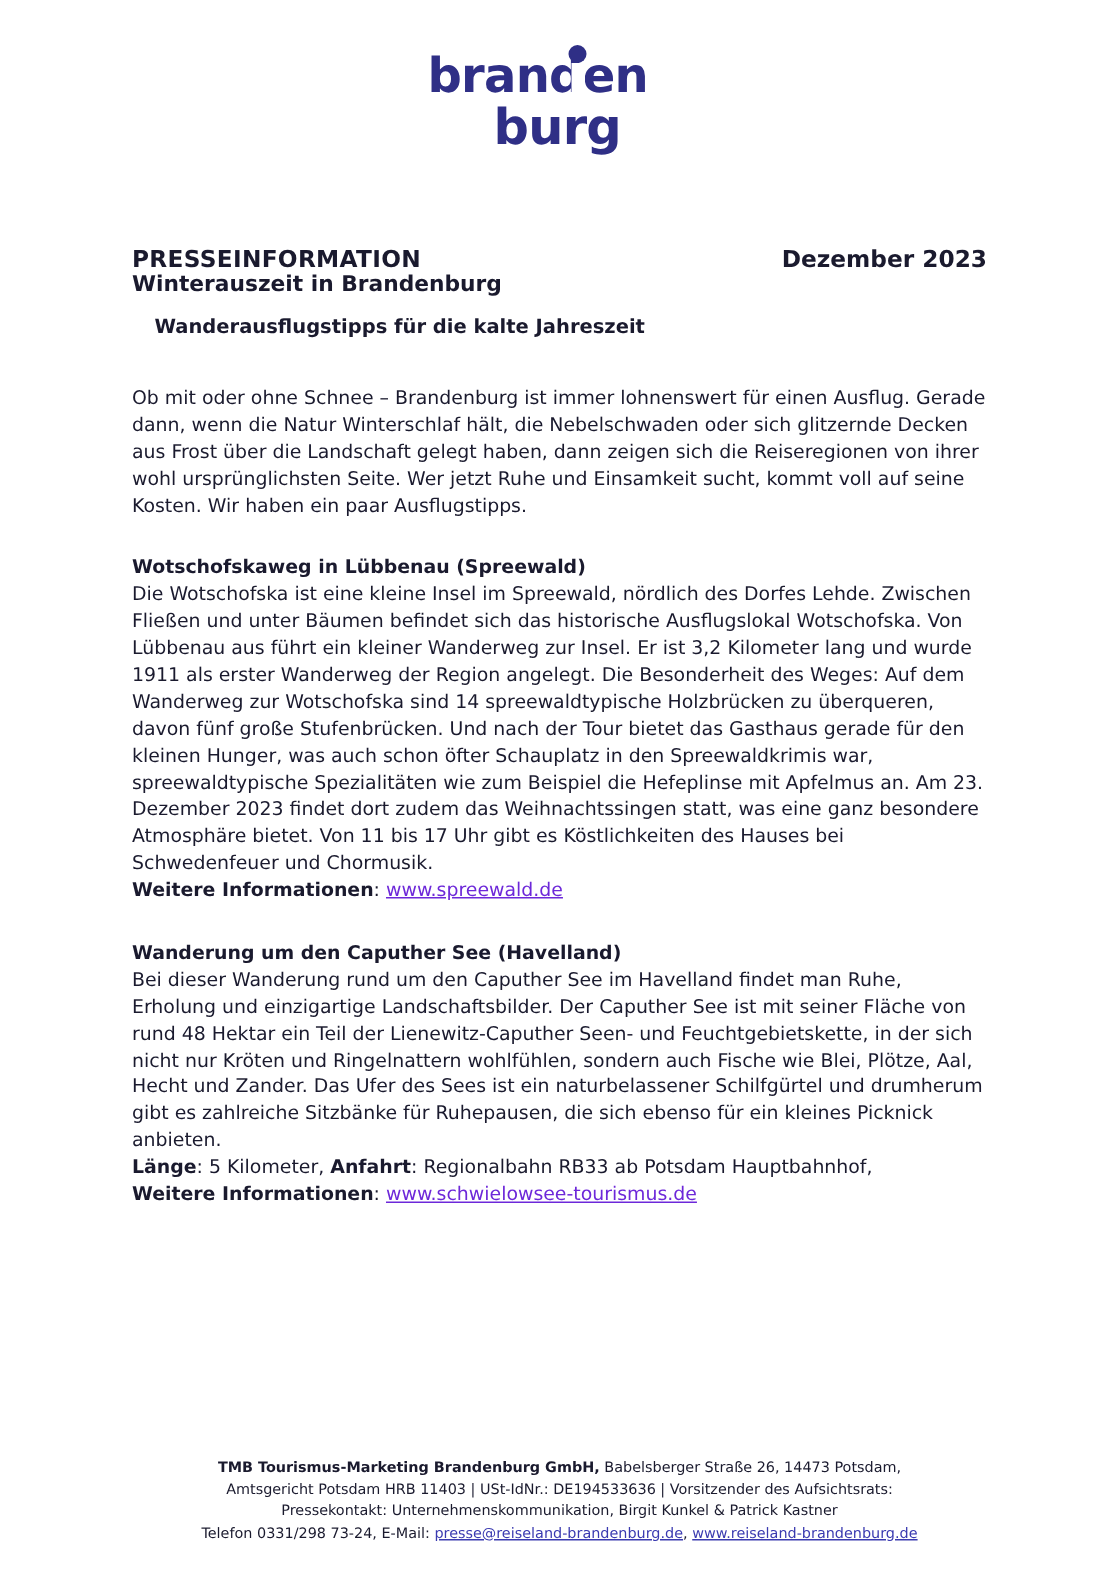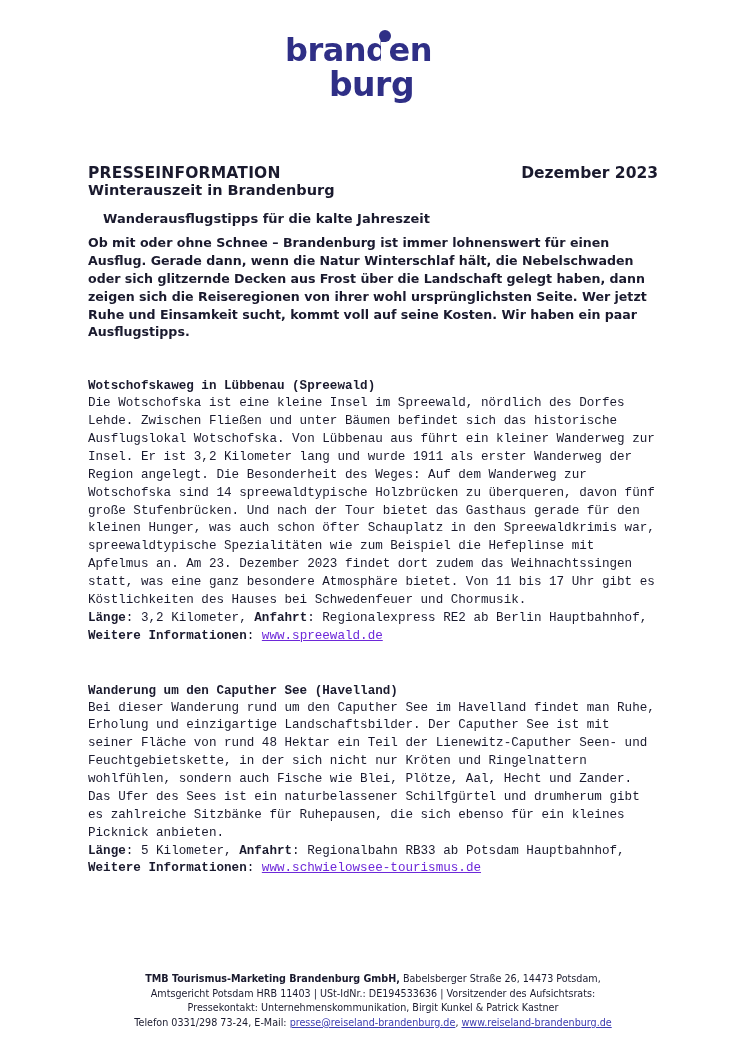--- a/index.html
+++ b/index.html
@@ -94,29 +94,28 @@
     font-weight: bold;
   }
   .doc-subtitle {
     margin-top: 13px;
     font-size: 13px;
     font-weight: bold;
     margin-left: 15px;
   }
 
   .lead {
-    margin-top: 8px;
-    font-size: 12.6px;
-    font-weight: bold;
+    margin-top: 30px;
+    font-size: 12.6px;
+    font-weight: normal;
     line-height: 1.42;
   }
 
   .section {
-    margin-top: 38px;
-    font-family: Liberation Mono, monospace;
+    margin-top: 25px;
   }
   .section-head {
     font-size: 12.6px;
     font-weight: bold;
     margin-bottom: 2px;
   }
   .body-text {
     font-size: 12.6px;
     line-height: 1.42;
   }
@@ -167,23 +166,20 @@
 
   <div class="doc-title">Winterauszeit in Brandenburg</div>
   <div class="doc-subtitle">Wanderausflugstipps für die kalte Jahreszeit</div>
 
   <div class="lead">Ob mit oder ohne Schnee – Brandenburg ist immer lohnenswert für einen Ausflug. Gerade dann, wenn die Natur Winterschlaf hält, die Nebelschwaden oder sich glitzernde Decken aus Frost über die Landschaft gelegt haben, dann zeigen sich die Reiseregionen von ihrer wohl ursprünglichsten Seite. Wer jetzt Ruhe und Einsamkeit sucht, kommt voll auf seine Kosten. Wir haben ein paar Ausflugstipps.</div>
 
   <div class="section">
     <div class="section-head">Wotschofskaweg in Lübbenau (Spreewald)</div>
     <div class="body-text">Die Wotschofska ist eine kleine Insel im Spreewald, nördlich des Dorfes Lehde. Zwischen Fließen und unter Bäumen befindet sich das historische Ausflugslokal Wotschofska. Von Lübbenau aus führt ein kleiner Wanderweg zur Insel. Er ist 3,2 Kilometer lang und wurde 1911 als erster Wanderweg der Region angelegt. Die Besonderheit des Weges: Auf dem Wanderweg zur Wotschofska sind 14 spreewaldtypische Holzbrücken zu überqueren, davon fünf große Stufenbrücken. Und nach der Tour bietet das Gasthaus gerade für den kleinen Hunger, was auch schon öfter Schauplatz in den Spreewaldkrimis war, spreewaldtypische Spezialitäten wie zum Beispiel die Hefeplinse mit Apfelmus an. Am 23. Dezember 2023 findet dort zudem das Weihnachtssingen statt, was eine ganz besondere Atmosphäre bietet. Von 11 bis 17 Uhr gibt es Köstlichkeiten des Hauses bei Schwedenfeuer und Chormusik.</div>
     <div class="meta-line">
-      <b>Länge</b><span>: 3,2 Kilometer, </span><b>Anfahrt</b><span>: Regionalexpress RE2 ab Berlin Hauptbahnhof,</span>
-    </div>
-    <div class="meta-line">
       <b>Weitere Informationen</b><span>: </span><a class="link" href="#">www.spreewald.de</a>
     </div>
   </div>
 
   <div class="section">
     <div class="section-head">Wanderung um den Caputher See (Havelland)</div>
     <div class="body-text">Bei dieser Wanderung rund um den Caputher See  im Havelland findet man Ruhe, Erholung und einzigartige Landschaftsbilder. Der Caputher See ist mit seiner Fläche von rund 48 Hektar ein Teil der Lienewitz-Caputher Seen- und Feuchtgebietskette, in der sich nicht nur Kröten und Ringelnattern wohlfühlen, sondern auch Fische wie Blei, Plötze, Aal, Hecht und Zander. Das Ufer des Sees ist ein naturbelassener Schilfgürtel und drumherum gibt es zahlreiche Sitzbänke für Ruhepausen, die sich ebenso für ein kleines Picknick anbieten.</div>
     <div class="meta-line">
       <b>Länge</b><span>: 5 Kilometer, </span><b>Anfahrt</b><span>: Regionalbahn RB33 ab Potsdam Hauptbahnhof,</span>
     </div>

